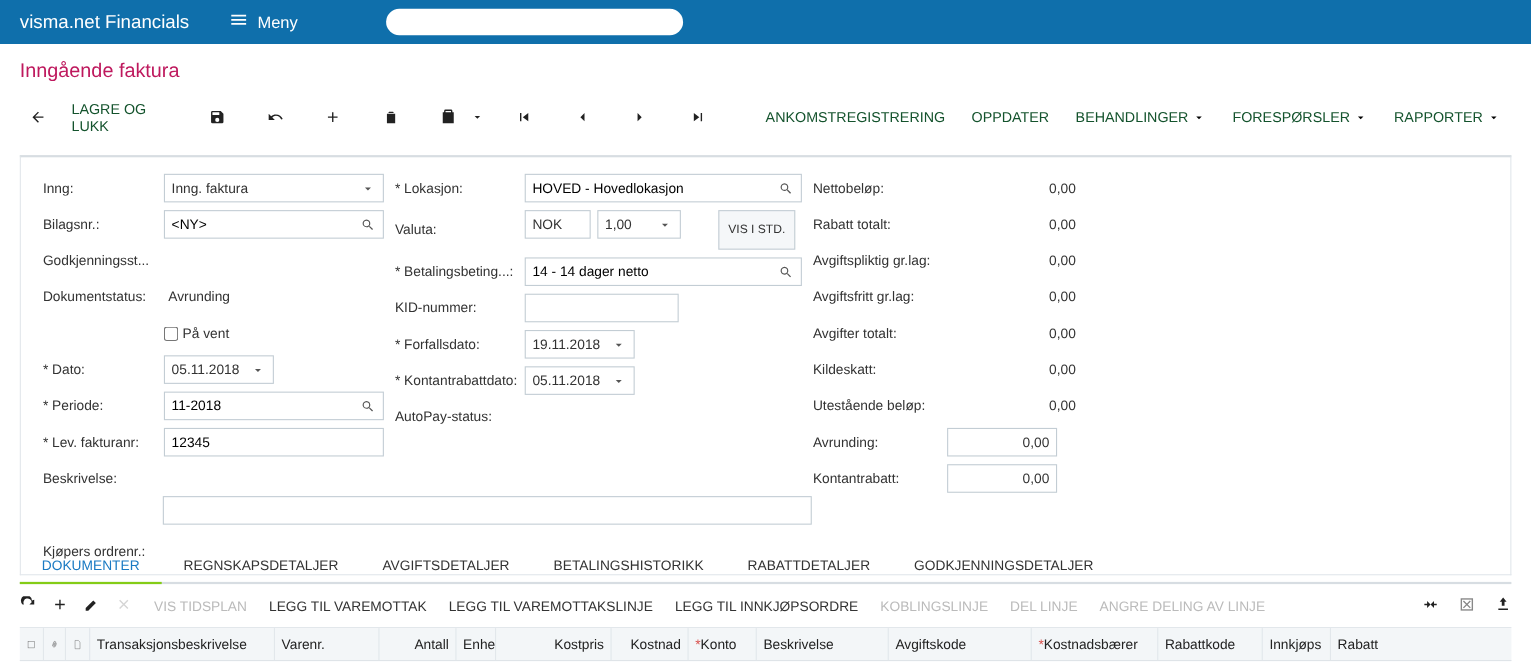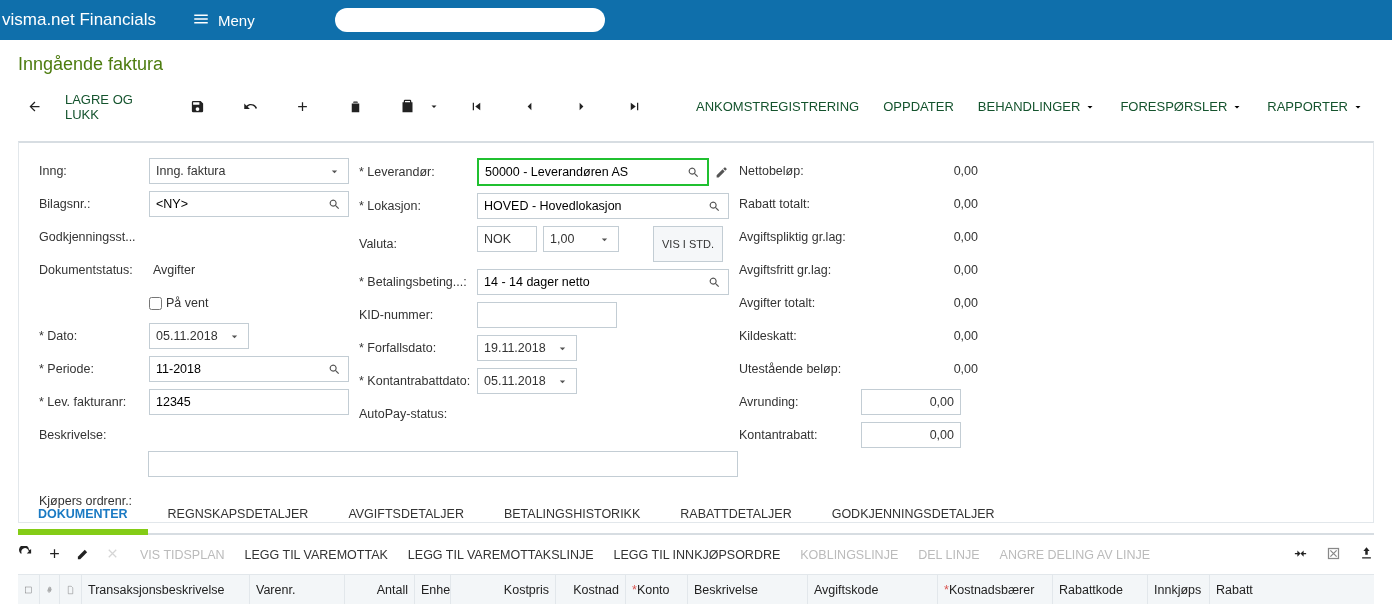--- a/index.html
+++ b/index.html
@@ -1,23 +1,23 @@
 <!DOCTYPE html>
 <html><head>
 <meta charset="utf-8">
 <style>
 * { margin:0; padding:0; box-sizing:border-box; font-family:"Segoe UI",Arial,sans-serif; }
 body { width:1392px; height:604px; background:#fff; font-size:12.5px; color:#333; overflow:hidden;}
-.topbar { background:#0f6fab; height:40px; display:flex; align-items:center; color:#fff; padding:0 2px; gap:30px;}
+.topbar { background:#0f6fab; height:40px; display:flex; align-items:center; color:#fff; padding:0 18px; gap:30px;}
 .topbar .brand { font-size:17px; font-weight:400; display:flex; align-items:center; gap:6px;}
 .topbar .menu { display:flex; align-items:center; gap:8px; font-size:15px;}
 .topbar .search-wrap { margin-left:50px; background:#fff; border-radius:12px; height:24px; width:270px; display:flex; align-items:center; padding:0 10px;}
 .topbar .search-wrap input { border:none; flex:1; outline:none; font-size:13px; color:#333; }
 .topbar svg { fill:#fff; }
-.page-title { padding:14px 18px 10px; font-size:18px; color:#4d7c0f; }
+.page-title { padding:14px 18px 10px; font-size:18px; color:#be185d; }
 .toolbar { display:flex; align-items:center; padding:0 18px; height:44px; gap:4px; border-bottom:1px solid transparent;}
 .toolbar > * { height:30px; display:flex; align-items:center; }
 .tb-btn { padding:0 10px; cursor:pointer; color:#14532d; font-size:13px; text-transform:uppercase; }
 .tb-icon { width:34px; justify-content:center; cursor:pointer; }
 .tb-icon svg { width:15px; height:15px; fill:#222;}
 .tb-s { width:12px;}
 
 .panel { margin:12px 18px 0; border:1px solid #e2e7eb; border-top:2px solid #d7dde2; padding:15px 20px 8px; display:flex; gap:10px;}
 .col { display:flex; flex-direction:column; gap:7px; }
 .col1 { width:310px; }
@@ -32,21 +32,21 @@
 .input, .select { border:1px solid #c3cdd4; background:#fff; height:26px; padding:12px 6px; display:flex; align-items:center; justify-content:space-between; font-size:12.5px; flex:1; min-width:0;}
 .input input { border:none; outline:none; flex:1; font-size:12.5px; background:transparent; width:100%; }
 .ico-r { width:16px; height:16px; display:flex; align-items:center; justify-content:center;}
 .ico-r svg{ width:13px; height:13px; fill:#555;}
 .plain-val { padding-left:4px; font-size:12.5px;}
 .num-val { flex:1; text-align:right; padding-right:6px;}
 .num-box { border:1px solid #c3cdd4; background:#fff; height:26px; width:100px; display:flex; align-items:center; justify-content:flex-end; padding-right:6px;}
 
 .tabs { margin:14px 18px 0; display:flex; border-bottom:2px solid #d7dde2; }
 .tab { padding:8px 20px; font-size:12.5px; color:#333; text-transform:uppercase; cursor:pointer; }
-.tab.active { color:#1a7ac3; border-bottom:6px solid #84cc16; margin-bottom:-2px; font-weight:700;}
+.tab.active { color:#1a7ac3; border-bottom:2px solid #84cc16; margin-bottom:-2px; font-weight:400;}
 
 .gridbar { margin:0 18px; display:flex; align-items:center; height:40px; gap:20px; border-bottom:1px solid #e2e7eb;}
 .gridbar .icons { display:flex; gap:14px; align-items:center;}
 .gb-i svg{width:15px;height:15px;fill:#222;}
 .gb-i { cursor:pointer;}
 .gb-t { font-size:12.5px; text-transform:uppercase; cursor:pointer; }
 .gb-t.dis { color:#bbb; cursor:default;}
 .gb-right { margin-left:auto; display:flex; gap:18px; align-items:center;}
 
 .gridhead { margin:0 18px; display:flex; background:#f3f6f8; border-bottom:1px solid #dfe4e8; height:30px; align-items:center; font-size:12.5px; color:#222;}
@@ -204,21 +204,21 @@
               <path d="M15.5 14h-.79l-.28-.27A6.5 6.5 0 109.5 16a6.47 6.47 0 004.23-1.57l.27.28v.79l5 4.99L20.49 19zM9.5 14A4.5 4.5 0 1114 9.5 4.5 4.5 0 019.5 14z"></path>
             </svg>
           </span>
         </div>
       </div>
     <div class="row">
         <div class="lbl">Godkjenningsst...</div>
       </div>
     <div class="row">
         <div class="lbl">Dokumentstatus:</div>
-      <span class="plain-val">Avgifter</span>
+      <span class="plain-val">Avrunding</span>
       </div>
     <div class="row">
         <div class="chk">
           <input type="checkbox" style="">
           <span>På vent</span>
         </div>
       </div>
     <div class="row">
         <div class="lbl req">Dato:</div>
       <div class="select" style="flex:none;width:100px">
@@ -250,36 +250,20 @@
     <div class="row">
         <div class="lbl">Beskrivelse:</div>
       </div>
     <div class="row" style="height:8px"></div>
     <div class="row">
         <div class="lbl">Kjøpers ordrenr.:</div>
       </div>
   </div>
 
   <div class="col col2">
-    <div class="row">
-        <div class="lbl req">Leverandør:</div>
-      <div class="input hl-green">
-          <input value="50000 - Leverandøren AS" style="">
-          <span class="ico-r">
-            <svg viewBox="0 0 24 24">
-              <path d="M15.5 14h-.79l-.28-.27A6.5 6.5 0 109.5 16a6.47 6.47 0 004.23-1.57l.27.28v.79l5 4.99L20.49 19zM9.5 14A4.5 4.5 0 1114 9.5 4.5 4.5 0 019.5 14z"></path>
-            </svg>
-          </span>
-        </div>
-      <span class="ico-r" style="margin-left:4px">
-          <svg viewBox="0 0 24 24">
-            <path d="M3 17.25V21h3.75l11.06-11.06-3.75-3.75L3 17.25zM21.41 6.34a1 1 0 000-1.41l-2.34-2.34a1 1 0 00-1.41 0L15.13 5.13l3.75 3.75 2.53-2.54z"></path>
-          </svg>
-        </span>
-      </div>
     <div class="row">
         <div class="lbl req">Lokasjon:</div>
       <div class="input">
           <input value="HOVED - Hovedlokasjon" style="">
           <span class="ico-r">
             <svg viewBox="0 0 24 24">
               <path d="M15.5 14h-.79l-.28-.27A6.5 6.5 0 109.5 16a6.47 6.47 0 004.23-1.57l.27.28v.79l5 4.99L20.49 19zM9.5 14A4.5 4.5 0 1114 9.5 4.5 4.5 0 019.5 14z"></path>
             </svg>
           </span>
         </div>

